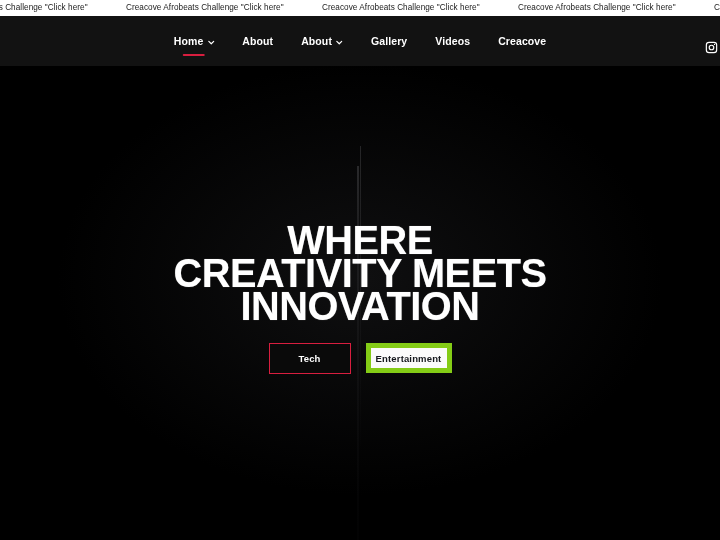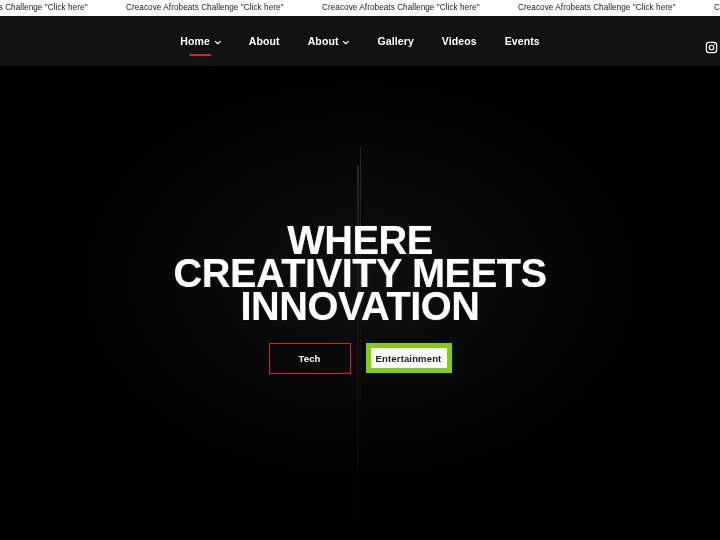--- a/index.html
+++ b/index.html
@@ -290,21 +290,21 @@
               </svg>
             </span>
           </a>
           <a class="nav-item">
             <span class="nav-label">Gallery</span>
           </a>
           <a class="nav-item">
             <span class="nav-label">Videos</span>
           </a>
           <a class="nav-item">
-            <span class="nav-label">Events</span>
+            <span class="nav-label">Creacove</span>
           </a>
         </nav>
 
       <div class="nav-social">
         <svg width="13" height="13" viewBox="0 0 24 24" fill="none" stroke="#ffffff" stroke-width="2.2" stroke-linecap="round" stroke-linejoin="round">
           <rect x="2.5" y="2.5" width="19" height="19" rx="5"></rect>
           <circle cx="12" cy="12" r="4.2"></circle>
           <circle cx="17.6" cy="6.4" r="1.1" fill="#ffffff" stroke="none"></circle>
         </svg>
       </div>

